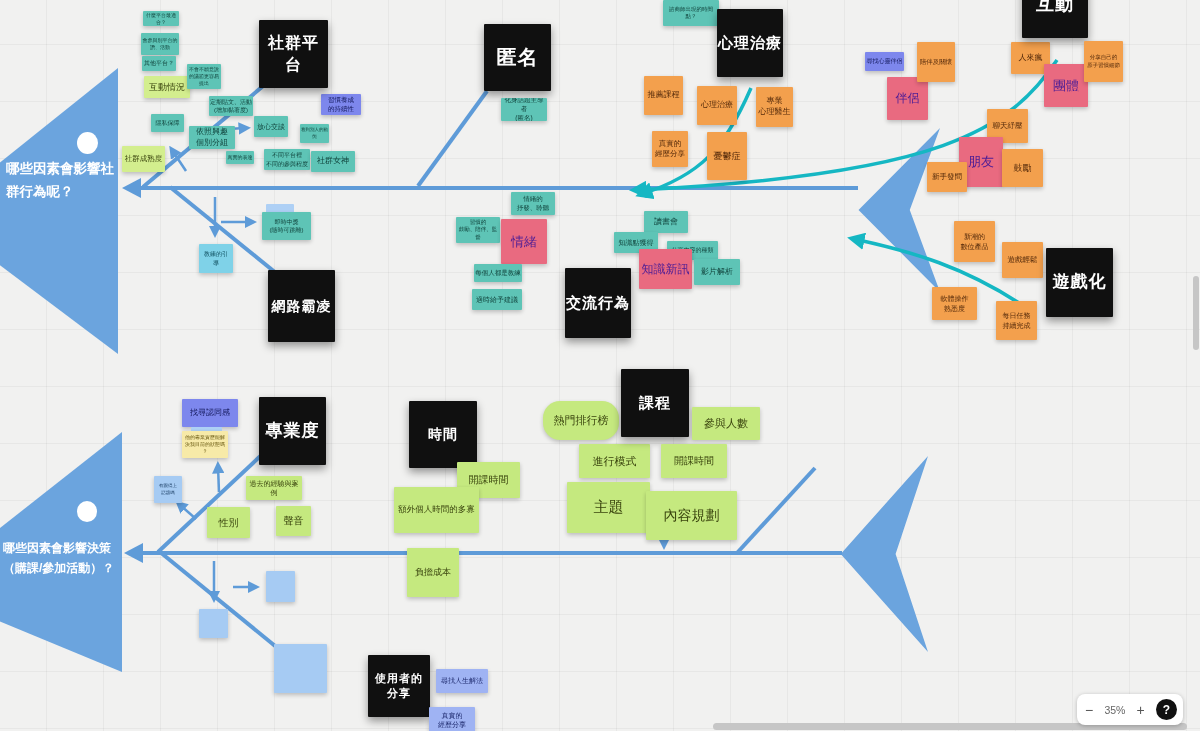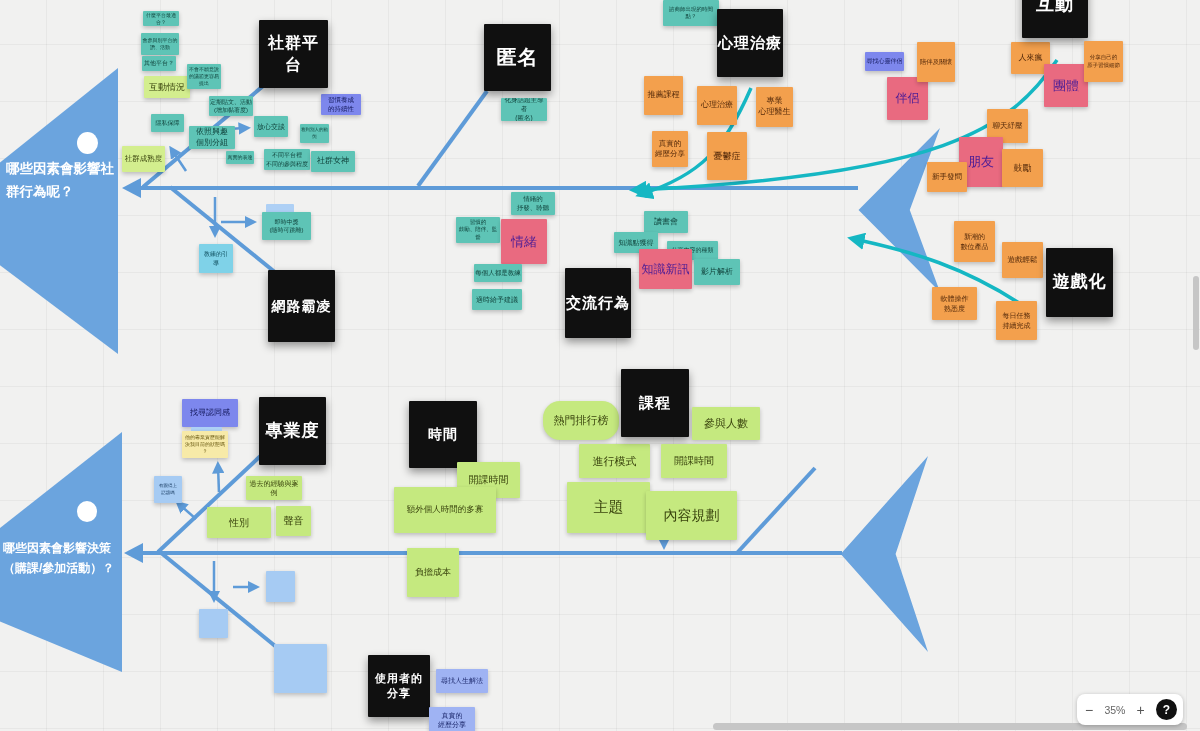--- a/index.html
+++ b/index.html
@@ -180,27 +180,27 @@
     <div class="note black" style="left: 268px; top: 270px; width: 67px; height: 72px; font-size: 14px; text-align: right;">網路霸凌</div>
     <div class="note purple" style="left: 182px; top: 399px; width: 56px; height: 28px; font-size: 8px;">找尋認同感</div>
     <div class="note tab" style="left: 191px; top: 427px; width: 31px; height: 7px; font-size: 7px;"></div>
     <div class="note yellow" style="left: 182px; top: 431px; width: 46px; height: 27px; font-size: 5px;">他的專業資歷能解
 決我目前的狀態嗎
 ？</div>
     <div class="note black" style="left: 259px; top: 397px; width: 67px; height: 68px; font-size: 17px;">專業度</div>
     <div class="note skyblue" style="left: 154px; top: 476px; width: 28px; height: 27px; font-size: 4.5px;">有跟得上
 話題嗎</div>
     <div class="note green" style="left: 246px; top: 476px; width: 56px; height: 24px; font-size: 7px;">過去的經驗與案例</div>
-    <div class="note green" style="left: 207px; top: 507px; width: 64px; height: 31px; font-size: 10px;">性別</div>
+    <div class="note green" style="left: 207px; top: 507px; width: 43px; height: 31px; font-size: 10px;">性別</div>
     <div class="note green" style="left: 276px; top: 506px; width: 35px; height: 30px; font-size: 10px;">聲音</div>
     <div class="note black" style="left: 409px; top: 401px; width: 68px; height: 67px; font-size: 14px;">時間</div>
     <div class="note green" style="left: 543px; top: 401px; width: 76px; height: 39px; font-size: 11px; border-radius: 17px;">熱門排行榜</div>
     <div class="note green" style="left: 579px; top: 444px; width: 71px; height: 34px; font-size: 11px;">進行模式</div>
     <div class="note green" style="left: 457px; top: 462px; width: 63px; height: 36px; font-size: 10px;">開課時間</div>
-    <div class="note green" style="left: 394px; top: 487px; width: 102px; height: 46px; font-size: 8.5px;">額外個人時間的多寡</div>
+    <div class="note green" style="left: 394px; top: 487px; width: 85px; height: 46px; font-size: 8.5px;">額外個人時間的多寡</div>
     <div class="note green" style="left: 567px; top: 482px; width: 83px; height: 51px; font-size: 15px;">主題</div>
     <div class="note black" style="left: 621px; top: 369px; width: 68px; height: 68px; font-size: 15px;">課程</div>
     <div class="note green" style="left: 692px; top: 407px; width: 68px; height: 33px; font-size: 11px;">參與人數</div>
     <div class="note green" style="left: 661px; top: 444px; width: 66px; height: 34px; font-size: 10px;">開課時間</div>
     <div class="note green" style="left: 646px; top: 491px; width: 91px; height: 49px; font-size: 14px;">內容規劃</div>
     <div class="note green" style="left: 407px; top: 548px; width: 52px; height: 49px; font-size: 9px;">負擔成本</div>
     <div class="note skyblue" style="left: 266px; top: 571px; width: 29px; height: 31px; font-size: 7px;"></div>
     <div class="note skyblue" style="left: 199px; top: 609px; width: 29px; height: 29px; font-size: 7px;"></div>
     <div class="note skyblue" style="left: 274px; top: 644px; width: 53px; height: 49px; font-size: 7px;"></div>
     <div class="note black" style="left: 368px; top: 655px; width: 62px; height: 62px; font-size: 11px;">使用者的

